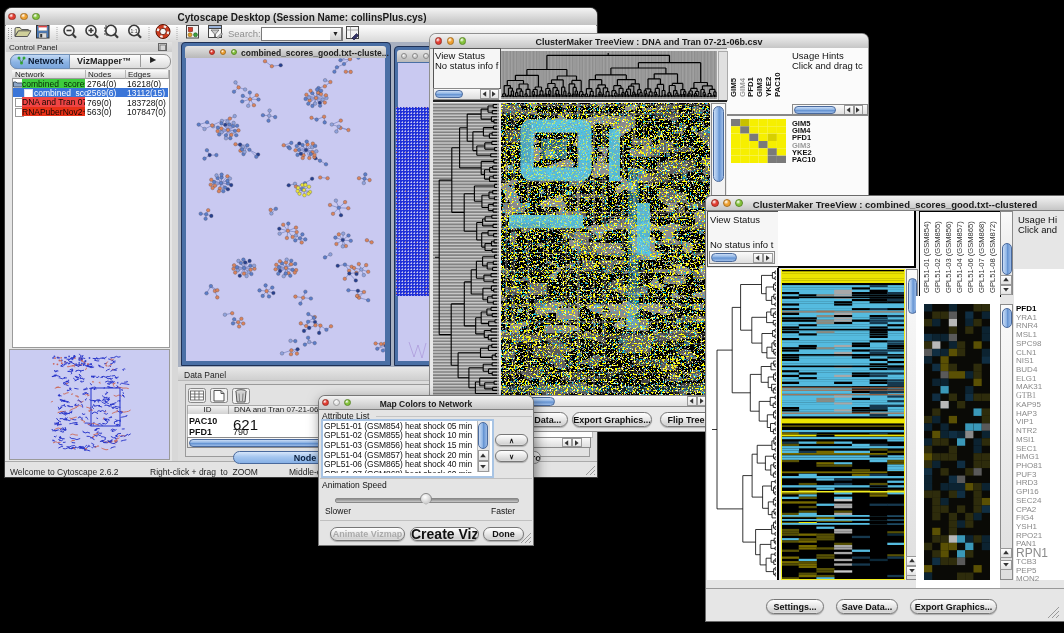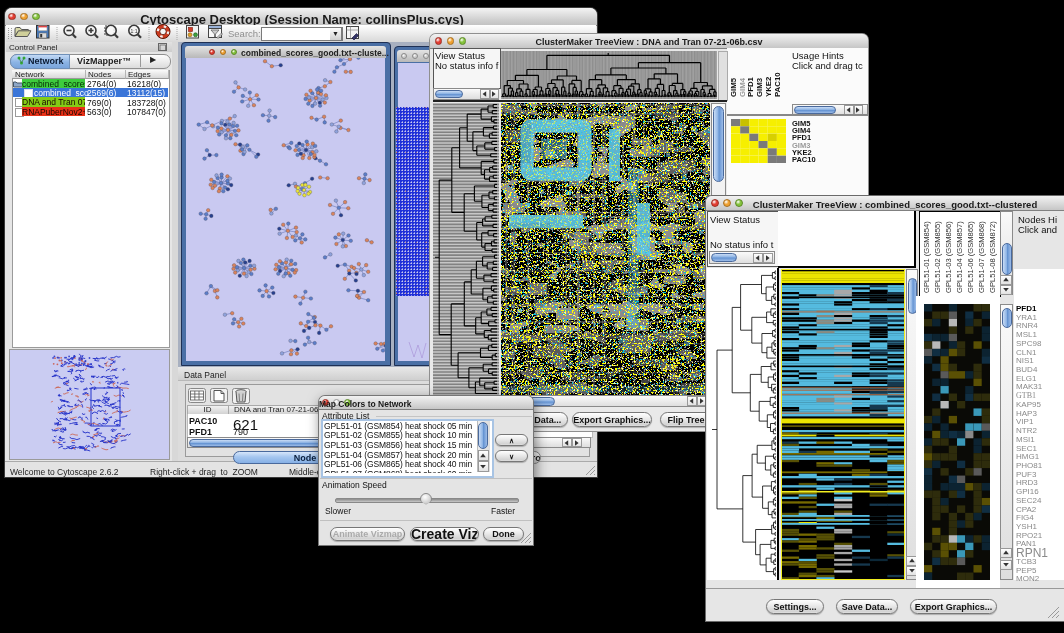--- a/index.html
+++ b/index.html
@@ -1,21 +1,21 @@
 <!DOCTYPE html>
 <html><head><meta charset="utf-8"><style>
 *{margin:0;padding:0;box-sizing:content-box}
 html,body{width:1064px;height:633px;overflow:hidden;background:#000;font-family:"Liberation Sans",sans-serif;-webkit-font-smoothing:antialiased}
 </style></head><body>
 <div style="position:absolute;left:5px;top:8px;width:592px;height:469px;background:#e3e3e3;border-radius:7px 7px 0 0;box-shadow:0 0 0 1px #3a3a3a"></div>
 <div style="position:absolute;left:5px;top:8px;width:592px;height:17px;background:linear-gradient(#f4f4f4,#cfcfcf 70%,#c2c2c2);border-bottom:1px solid #7f7f7f;border-radius:7px 7px 0 0;"></div>
 <div style="position:absolute;left:8.25px;top:12.75px;width:7.5px;height:7.5px;border-radius:50%;background:radial-gradient(circle at 35% 30%, #fff 0%, #e33d32 45%, #e33d32);border:1px solid #9d2b20;box-sizing:border-box"></div>
 <div style="position:absolute;left:20.25px;top:12.75px;width:7.5px;height:7.5px;border-radius:50%;background:radial-gradient(circle at 35% 30%, #fff 0%, #efa131 45%, #efa131);border:1px solid #a86e1e;box-sizing:border-box"></div>
 <div style="position:absolute;left:32.25px;top:12.75px;width:7.5px;height:7.5px;border-radius:50%;background:radial-gradient(circle at 35% 30%, #fff 0%, #85c33d 45%, #85c33d);border:1px solid #5a8a24;box-sizing:border-box"></div>
-<div style="position:absolute;left:52px;top:11.5px;width:500px;text-align:center;font-size:13px;color:#1a1a1a;font-weight:bold;white-space:nowrap;">Cytoscape Desktop (Session Name: collinsPlus.cys)</div>
+<div style="position:absolute;left:52px;top:11.5px;width:500px;text-align:center;font-size:10px;color:#1a1a1a;font-weight:bold;white-space:nowrap;">Cytoscape Desktop (Session Name: collinsPlus.cys)</div>
 <div style="position:absolute;left:6px;top:25px;width:590px;height:17px;background:linear-gradient(#ffffff,#d8d8d8);border-bottom:1px solid #9a9a9a;"></div>
 <div style="position:absolute;left:8px;top:28px;width:2px;height:11px;border-left:1px dotted #999;border-right:1px dotted #999;"></div>
 <svg style="position:absolute;left:0;top:0" width="370" height="50" viewBox="0 0 370 50">
 <g transform="translate(14,25)">
  <path d="M1 11 L1 4 Q1 2.5 2.5 2.5 L6 2.5 L7.5 4.5 L14 4.5 Q15 4.5 15 6 L15 6.5 L4 6.5 L1 11 Z" fill="#d8d8a8" stroke="#555" stroke-width="1"></path>
  <path d="M1 11.5 L4.4 5.8 L17 5.8 L13.5 11.5 Z" fill="#cfcf9a" stroke="#555" stroke-width="1"></path>
 </g>
 <g transform="translate(36,25)">
  <rect x="0.5" y="0.5" width="12.5" height="12.5" fill="#4a7ab8" stroke="#333"></rect>
  <rect x="2.5" y="0.8" width="8.5" height="5" fill="#fff" stroke="#888" stroke-width=".5"></rect>
@@ -100,21 +100,21 @@
   </svg>
 <div style="position:absolute;left:22px;top:79px;width:63px;height:9.2px;background:#3ecc3e;overflow:hidden;white-space:nowrap;font-size:8.5px;color:#052805">combined_scores</div>
 <div style="position:absolute;left:87px;top:79.2px;font-size:8.5px;color:#111;white-space:nowrap;">2764(0)</div>
 <div style="position:absolute;left:127px;top:79.2px;font-size:8.5px;color:#111;white-space:nowrap;">16218(0)</div>
 <div style="position:absolute;left:13px;top:88.2px;width:155px;height:9.2px;background:#3a75d8;"></div>
 <div style="position:absolute;left:24px;top:89.2px;width:7px;height:7.5px;background:#fff;border:1px solid #dde;"></div>
 <div style="position:absolute;left:34px;top:88.4px;font-size:8.5px;color:#fff;white-space:nowrap;">combined_sco</div>
 <div style="position:absolute;left:87px;top:88.4px;font-size:8.5px;color:#fff;white-space:nowrap;">2569(6)</div>
 <div style="position:absolute;left:127px;top:88.4px;font-size:8.5px;color:#fff;white-space:nowrap;">13112(15)</div>
 <div style="position:absolute;left:15px;top:98.4px;width:6.5px;height:7px;background:#fff;border:1px solid #999;"></div>
-<div style="position:absolute;left:22px;top:97.4px;width:63px;height:9.2px;background:#84cc16;overflow:hidden;white-space:nowrap;font-size:8.5px;color:#1a0800">DNA and Tran 07</div>
+<div style="position:absolute;left:22px;top:97.4px;width:63px;height:9.2px;background:#ef4444;overflow:hidden;white-space:nowrap;font-size:8.5px;color:#1a0800">DNA and Tran 07</div>
 <div style="position:absolute;left:87px;top:97.60000000000001px;font-size:8.5px;color:#111;white-space:nowrap;">769(0)</div>
 <div style="position:absolute;left:127px;top:97.60000000000001px;font-size:8.5px;color:#111;white-space:nowrap;">183728(0)</div>
 <div style="position:absolute;left:15px;top:107.60000000000001px;width:6.5px;height:7px;background:#fff;border:1px solid #999;"></div>
 <div style="position:absolute;left:22px;top:106.60000000000001px;width:63px;height:9.2px;background:#e83118;overflow:hidden;white-space:nowrap;font-size:8.5px;color:#1a0800">RNAPuberNov2+1</div>
 <div style="position:absolute;left:87px;top:106.80000000000001px;font-size:8.5px;color:#111;white-space:nowrap;">563(0)</div>
 <div style="position:absolute;left:127px;top:106.80000000000001px;font-size:8.5px;color:#111;white-space:nowrap;">107847(0)</div>
 <div style="position:absolute;left:9px;top:349px;width:159px;height:109px;background:#caccf2;border:1px solid #9a9a9a;"></div>
 <svg style="position:absolute;left:10px;top:350px" width="157" height="108" viewBox="0 0 157 108">
     <path d="M71.7 8.1 L72.2 6.8 L73.3 5.4" stroke="#2230c8" stroke-width="1.0" fill="none" opacity="0.9"></path>
     <path d="M56.5 9.1 L59.6 9.5 L61.0 8.1" stroke="#2230c8" stroke-width="1.0" fill="none" opacity="0.9"></path>
@@ -1600,21 +1600,21 @@
 <div style="position:absolute;left:1000px;top:211px;width:13px;height:84px;border:1px solid #8a8a8a;background:linear-gradient(#fafafa,#dedede);box-sizing:border-box"></div>
 <div style="position:absolute;left:1001.5px;top:243px;width:10px;height:32px;border-radius:5.0px;border:1px solid #49699c;background:linear-gradient(90deg,#c9dcf5,#8db3e4 45%,#6493d2 55%,#9cbce8);box-sizing:border-box"></div>
 <div style="position:absolute;left:1000px;top:275px;width:12px;height:10px;border:1px solid #999;background:linear-gradient(#ffffff,#e2e2e2);box-sizing:border-box"></div>
 <svg style="position:absolute;left:1002.0px;top:276.0px" width="8" height="8" viewBox="0 0 8 8">
     <path d="M1.2 5.2 L4 1.6 L6.8 5.2 Z" fill="#333"></path>
   </svg>
 <div style="position:absolute;left:1000px;top:285px;width:12px;height:10px;border:1px solid #999;background:linear-gradient(#ffffff,#e2e2e2);box-sizing:border-box"></div>
 <svg style="position:absolute;left:1002.0px;top:286.0px" width="8" height="8" viewBox="0 0 8 8">
     <path d="M1.2 2 L4 5.6 L6.8 2 Z" fill="#333"></path>
   </svg>
-<div style="position:absolute;left:1018px;top:213.5px;font-size:9.5px;color:#111;white-space:nowrap;">Nodes Hi</div>
+<div style="position:absolute;left:1018px;top:213.5px;font-size:9.5px;color:#111;white-space:nowrap;">Usage Hi</div>
 <div style="position:absolute;left:1018px;top:224px;font-size:9.5px;color:#111;white-space:nowrap;">Click and</div>
 <div style="position:absolute;left:1016px;top:286px;width:48px;height:13px;border:1px solid #8a8a8a;background:linear-gradient(#fafafa,#dedede);box-sizing:border-box"></div>
 <div style="position:absolute;left:1018px;top:288px;width:24px;height:9px;border-radius:4.5px;border:1px solid #49699c;background:linear-gradient(#c9dcf5,#8db3e4 45%,#6493d2 55%,#9cbce8);box-sizing:border-box"></div>
 <div style="position:absolute;left:707px;top:268px;width:71px;height:312px;background:#fff;"></div>
 <svg style="position:absolute;left:707px;top:268px" width="71" height="312" viewBox="0 0 71 312">
     <rect width="71" height="312" fill="#fff"></rect>
     <path d="M69.0 299.3 L68.2 299.3 M69.0 302.2 L68.2 302.2 M68.2 299.3 L68.2 302.2 M69.0 96.0 L67.8 96.0 M69.0 98.9 L67.8 98.9 M67.8 96.0 L67.8 98.9 M69.0 14.6 L68.0 14.6 M69.0 17.5 L68.0 17.5 M68.0 14.6 L68.0 17.5 M69.0 223.8 L67.9 223.8 M69.0 226.7 L67.9 226.7 M67.9 223.8 L67.9 226.7 M69.0 197.6 L68.0 197.6 M69.0 200.5 L68.0 200.5 M68.0 197.6 L68.0 200.5 M69.0 55.3 L68.1 55.3 M69.0 58.2 L68.1 58.2 M68.1 55.3 L68.1 58.2 M69.0 290.6 L68.3 290.6 M69.0 293.5 L68.3 293.5 M68.3 290.6 L68.3 293.5 M69.0 235.4 L68.3 235.4 M69.0 238.3 L68.3 238.3 M68.3 235.4 L68.3 238.3 M69.0 35.0 L68.0 35.0 M69.0 37.9 L68.0 37.9 M68.0 35.0 L68.0 37.9 M69.0 229.6 L67.9 229.6 M69.0 232.5 L67.9 232.5 M67.9 229.6 L67.9 232.5 M69.0 244.1 L68.2 244.1 M69.0 247.0 L68.2 247.0 M68.2 244.1 L68.2 247.0 M69.0 119.2 L67.9 119.2 M69.0 122.1 L67.9 122.1 M67.9 119.2 L67.9 122.1 M69.0 194.7 L66.7 194.7 M68.0 199.1 L66.7 199.1 M66.7 194.7 L66.7 199.1 M69.0 133.7 L68.1 133.7 M69.0 136.6 L68.1 136.6 M68.1 133.7 L68.1 136.6 M69.0 212.1 L68.2 212.1 M69.0 215.0 L68.2 215.0 M68.2 212.1 L68.2 215.0 M69.0 241.2 L67.0 241.2 M68.2 245.5 L67.0 245.5 M67.0 241.2 L67.0 245.5 M69.0 93.0 L66.7 93.0 M67.8 97.4 L66.7 97.4 M66.7 93.0 L66.7 97.4 M69.0 3.0 L68.0 3.0 M69.0 5.9 L68.0 5.9 M68.0 3.0 L68.0 5.9 M69.0 203.4 L68.1 203.4 M69.0 206.3 L68.1 206.3 M68.1 203.4 L68.1 206.3 M69.0 43.7 L68.1 43.7 M69.0 46.6 L68.1 46.6 M68.1 43.7 L68.1 46.6 M69.0 20.4 L68.1 20.4 M69.0 23.3 L68.1 23.3 M68.1 20.4 L68.1 23.3 M69.0 258.6 L68.0 258.6 M69.0 261.5 L68.0 261.5 M68.0 258.6 L68.0 261.5 M69.0 188.9 L67.9 188.9 M69.0 191.8 L67.9 191.8 M67.9 188.9 L67.9 191.8 M69.0 252.8 L68.3 252.8 M69.0 255.7 L68.3 255.7 M68.3 252.8 L68.3 255.7 M69.0 66.9 L67.9 66.9 M69.0 69.8 L67.9 69.8 M67.9 66.9 L67.9 69.8 M69.0 305.1 L68.1 305.1 M69.0 308.0 L68.1 308.0 M68.1 305.1 L68.1 308.0 M69.0 159.9 L68.2 159.9 M69.0 162.8 L68.2 162.8 M68.2 159.9 L68.2 162.8 M69.0 264.4 L68.1 264.4 M69.0 267.3 L68.1 267.3 M68.1 264.4 L68.1 267.3 M69.0 154.0 L68.1 154.0 M69.0 157.0 L68.1 157.0 M68.1 154.0 L68.1 157.0 M68.3 254.3 L66.5 254.3 M68.0 260.1 L66.5 260.1 M66.5 254.3 L66.5 260.1 M69.0 84.3 L68.0 84.3 M69.0 87.2 L68.0 87.2 M68.0 84.3 L68.0 87.2 M69.0 168.6 L68.3 168.6 M69.0 171.5 L68.3 171.5 M68.3 168.6 L68.3 171.5 M69.0 218.0 L67.9 218.0 M69.0 220.9 L67.9 220.9 M67.9 218.0 L67.9 220.9 M69.0 75.6 L68.1 75.6 M69.0 78.5 L68.1 78.5 M68.1 75.6 L68.1 78.5 M69.0 29.1 L68.2 29.1 M69.0 32.0 L68.2 32.0 M68.2 29.1 L68.2 32.0 M69.0 180.2 L68.1 180.2 M69.0 183.1 L68.1 183.1 M68.1 180.2 L68.1 183.1 M69.0 104.7 L68.2 104.7 M69.0 107.6 L68.2 107.6 M68.2 104.7 L68.2 107.6 M69.0 142.4 L68.1 142.4 M69.0 145.3 L68.1 145.3 M68.1 142.4 L68.1 145.3 M69.0 284.8 L67.9 284.8 M69.0 287.7 L67.9 287.7 M67.9 284.8 L67.9 287.7 M69.0 174.4 L68.2 174.4 M69.0 177.3 L68.2 177.3 M68.2 174.4 L68.2 177.3 M69.0 61.1 L68.0 61.1 M69.0 64.0 L68.0 64.0 M68.0 61.1 L68.0 64.0 M69.0 110.5 L68.1 110.5 M69.0 113.4 L68.1 113.4 M68.1 110.5 L68.1 113.4 M69.0 279.0 L68.1 279.0 M69.0 281.9 L68.1 281.9 M68.1 279.0 L68.1 281.9 M69.0 8.8 L68.0 8.8 M69.0 11.7 L68.0 11.7 M68.0 8.8 L68.0 11.7 M68.1 135.2 L66.2 135.2 M69.0 139.5 L66.2 139.5 M66.2 135.2 L66.2 139.5 M69.0 273.1 L68.2 273.1 M69.0 276.0 L68.2 276.0 M68.2 273.1 L68.2 276.0 M69.0 148.2 L68.2 148.2 M69.0 151.1 L68.2 151.1 M68.2 148.2 L68.2 151.1 M68.3 292.0 L66.8 292.0 M69.0 296.4 L66.8 296.4 M66.8 292.0 L66.8 296.4 M68.1 45.1 L66.4 45.1 M69.0 49.5 L66.4 49.5 M66.4 45.1 L66.4 49.5 M69.0 186.0 L66.5 186.0 M67.9 190.4 L66.5 190.4 M66.5 186.0 L66.5 190.4 M69.0 127.9 L68.1 127.9 M69.0 130.8 L68.1 130.8 M68.1 127.9 L68.1 130.8 M69.0 26.2 L66.8 26.2 M68.2 30.6 L66.8 30.6 M66.8 26.2 L66.8 30.6 M68.1 204.9 L66.4 204.9 M69.0 209.2 L66.4 209.2 M66.4 204.9 L66.4 209.2 M69.0 81.4 L66.7 81.4 M68.0 85.8 L66.7 85.8 M66.7 81.4 L66.7 85.8 M67.9 219.4 L66.5 219.4 M67.9 225.2 L66.5 225.2 M66.5 219.4 L66.5 225.2 M69.0 52.4 L66.3 52.4 M68.1 56.7 L66.3 56.7 M66.3 52.4 L66.3 56.7 M69.0 72.7 L67.0 72.7 M68.1 77.1 L67.0 77.1 M67.0 72.7 L67.0 77.1 M68.2 161.3 L66.4 161.3 M69.0 165.7 L66.4 165.7 M66.4 161.3 L66.4 165.7 M66.8 28.4 L64.7 28.4 M68.0 36.4 L64.7 36.4 M64.7 28.4 L64.7 36.4 M67.0 74.9 L64.9 74.9 M66.7 83.6 L64.9 83.6 M64.9 74.9 L64.9 83.6 M68.2 106.1 L66.5 106.1 M68.1 111.9 L66.5 111.9 M66.5 106.1 L66.5 111.9 M68.1 155.5 L63.5 155.5 M66.4 163.5 L63.5 163.5 M63.5 155.5 L63.5 163.5 M69.0 270.2 L67.2 270.2 M68.2 274.6 L67.2 274.6 M67.2 270.2 L67.2 274.6 M67.9 120.6 L66.3 120.6 M69.0 125.0 L66.3 125.0 M66.3 120.6 L66.3 125.0 M69.0 40.8 L63.9 40.8 M66.4 47.3 L63.9 47.3 M63.9 40.8 L63.9 47.3 M68.0 4.5 L65.4 4.5 M68.0 10.3 L65.4 10.3 M65.4 4.5 L65.4 10.3 M66.7 95.2 L64.0 95.2 M69.0 101.8 L64.0 101.8 M64.0 95.2 L64.0 101.8 M69.0 116.3 L64.6 116.3 M66.3 122.8 L64.6 122.8 M64.6 116.3 L64.6 122.8 M67.9 231.0 L66.4 231.0 M68.3 236.8 L66.4 236.8 M66.4 231.0 L66.4 236.8 M64.9 79.2 L59.9 79.2 M69.0 90.1 L59.9 90.1 M59.9 79.2 L59.9 90.1 M68.0 16.1 L66.5 16.1 M68.1 21.9 L66.5 21.9 M66.5 16.1 L66.5 21.9 M68.0 62.5 L65.6 62.5 M67.9 68.4 L65.6 68.4 M65.6 62.5 L65.6 68.4 M68.1 143.9 L66.5 143.9 M68.2 149.7 L66.5 149.7 M66.5 143.9 L66.5 149.7 M68.3 170.0 L66.9 170.0 M68.2 175.8 L66.9 175.8 M66.9 170.0 L66.9 175.8 M68.2 300.7 L66.6 300.7 M68.1 306.5 L66.6 306.5 M66.6 300.7 L66.6 306.5 M66.9 172.9 L64.9 172.9 M68.1 181.6 L64.9 181.6 M64.9 172.9 L64.9 181.6 M68.1 129.4 L63.2 129.4 M66.2 137.3 L63.2 137.3 M63.2 129.4 L63.2 137.3 M67.0 243.4 L65.0 243.4 M69.0 249.9 L65.0 249.9 M65.0 243.4 L65.0 249.9 M65.6 65.5 L54.9 65.5 M59.9 84.7 L54.9 84.7 M54.9 65.5 L54.9 84.7 M67.9 286.2 L64.1 286.2 M66.8 294.2 L64.1 294.2 M64.1 286.2 L64.1 294.2 M68.2 213.6 L64.4 213.6 M66.5 222.3 L64.4 222.3 M64.4 213.6 L64.4 222.3 M66.7 196.9 L63.8 196.9 M66.4 207.1 L63.8 207.1 M63.8 196.9 L63.8 207.1 M67.2 272.4 L63.9 272.4 M68.1 280.4 L63.9 280.4 M63.9 272.4 L63.9 280.4 M66.5 257.2 L64.7 257.2 M68.1 265.9 L64.7 265.9 M64.7 257.2 L64.7 265.9 M63.9 44.0 L59.6 44.0 M66.3 54.6 L59.6 54.6 M59.6 44.0 L59.6 54.6 M66.5 19.0 L59.1 19.0 M64.7 32.4 L59.1 32.4 M59.1 19.0 L59.1 32.4 M66.5 109.0 L61.2 109.0 M64.6 119.6 L61.2 119.6 M61.2 109.0 L61.2 119.6 M64.1 290.2 L59.1 290.2 M66.6 303.6 L59.1 303.6 M59.1 290.2 L59.1 303.6 M66.4 233.9 L61.3 233.9 M65.0 246.6 L61.3 246.6 M61.3 233.9 L61.3 246.6 M63.9 276.4 L53.1 276.4 M59.1 296.9 L53.1 296.9 M53.1 276.4 L53.1 296.9 M66.5 188.2 L58.4 188.2 M63.8 202.0 L58.4 202.0 M58.4 188.2 L58.4 202.0 M66.5 146.8 L60.3 146.8 M63.5 159.5 L60.3 159.5 M60.3 146.8 L60.3 159.5 M59.6 49.3 L44.8 49.3 M54.9 75.1 L44.8 75.1 M44.8 49.3 L44.8 75.1 M64.0 98.5 L54.2 98.5 M61.2 114.3 L54.2 114.3 M54.2 98.5 L54.2 114.3 M63.2 133.4 L52.2 133.4 M60.3 153.1 L52.2 153.1 M52.2 133.4 L52.2 153.1 M65.4 7.4 L54.5 7.4 M59.1 25.7 L54.5 25.7 M54.5 7.4 L54.5 25.7 M64.4 218.0 L55.6 218.0 M61.3 240.3 L55.6 240.3 M55.6 218.0 L55.6 240.3 M64.9 177.3 L50.2 177.3 M58.4 195.1 L50.2 195.1 M50.2 177.3 L50.2 195.1 M64.7 261.5 L48.6 261.5 M53.1 286.7 L48.6 286.7 M48.6 261.5 L48.6 286.7 M54.2 106.4 L43.3 106.4 M52.2 143.2 L43.3 143.2 M43.3 106.4 L43.3 143.2 M50.2 186.2 L45.1 186.2 M55.6 229.1 L45.1 229.1 M45.1 186.2 L45.1 229.1 M54.5 16.5 L33.6 16.5 M44.8 62.2 L33.6 62.2 M33.6 16.5 L33.6 62.2 M45.1 207.6 L35.8 207.6 M48.6 274.1 L35.8 274.1 M35.8 207.6 L35.8 274.1 M33.6 39.4 L25.2 39.4 M43.3 124.8 L25.2 124.8 M25.2 39.4 L25.2 124.8 M25.2 82.1 L10.0 82.1 M35.8 240.9 L10.0 240.9 M10.0 82.1 L10.0 240.9 M10.0 161.5 L5.0 161.5" stroke="#000" stroke-width="0.8" fill="none"></path>
   </svg>
 <div style="position:absolute;left:777px;top:268px;width:2px;height:312px;background:#000;"></div>
 <svg style="position:absolute;left:781px;top:269px" width="124" height="311" viewBox="0 0 124 311">
@@ -2217,21 +2217,21 @@
       <line x1="2" y1="12" x2="13" y2="1"></line>
       <line x1="6" y1="12" x2="13" y2="5"></line>
       <line x1="10" y1="12" x2="13" y2="9"></line>
     </g>
   </svg>
 <div style="position:absolute;left:319px;top:396px;width:214px;height:149px;background:#e4e4e4;border-radius:6px 6px 0 0;box-shadow:0 0 0 1px #777, 2px 4px 14px rgba(0,0,0,.55);"></div>
 <div style="position:absolute;left:319px;top:396px;width:214px;height:13px;background:linear-gradient(#f2f2f2,#c6c6c6);border-bottom:1px solid #808080;border-radius:6px 6px 0 0;"></div>
 <div style="position:absolute;left:321.5px;top:399.0px;width:7px;height:7px;border-radius:50%;background:radial-gradient(circle at 35% 30%, #fff 0%, #e33d32 45%, #e33d32);border:1px solid #9d2b20;box-sizing:border-box"></div>
 <div style="position:absolute;left:332.5px;top:399.0px;width:7px;height:7px;border-radius:50%;background:radial-gradient(circle at 35% 30%, #fff 0%, #e6e6e6 45%, #e6e6e6);border:1px solid #9a9a9a;box-sizing:border-box"></div>
 <div style="position:absolute;left:343.5px;top:399.0px;width:7px;height:7px;border-radius:50%;background:radial-gradient(circle at 35% 30%, #fff 0%, #85c33d 45%, #85c33d);border:1px solid #5a8a24;box-sizing:border-box"></div>
-<div style="position:absolute;left:319px;top:398.5px;width:214px;text-align:left;font-size:8.5px;color:#1a1a1a;font-weight:bold;white-space:nowrap;">Map Colors to Network</div>
+<div style="position:absolute;left:319px;top:398.5px;width:214px;text-align:center;font-size:8.5px;color:#1a1a1a;font-weight:bold;white-space:nowrap;">Map Colors to Network</div>
 <div style="position:absolute;left:322px;top:410.5px;font-size:8.5px;color:#111;white-space:nowrap;text-align:right;">Attribute List</div>
 <div style="position:absolute;left:376px;top:416px;width:156px;height:1px;background:#c4c4c4;"></div>
 <div style="position:absolute;left:321px;top:419px;width:169px;height:55px;background:#fff;border:2px solid #a8c4e4;"></div>
 <div style="position:absolute;left:322px;top:420px;width:166px;height:53px;overflow:hidden;">
     <div style="position:absolute;left:2px;top:0.8px;font-size:8.5px;color:#111;white-space:nowrap;line-height:10px;letter-spacing:-0.1px">GPL51-01 (GSM854) heat shock 05 min</div>
     <div style="position:absolute;left:2px;top:10.4px;font-size:8.5px;color:#111;white-space:nowrap;line-height:10px;letter-spacing:-0.1px">GPL51-02 (GSM855) heat shock 10 min</div>
     <div style="position:absolute;left:2px;top:20.0px;font-size:8.5px;color:#111;white-space:nowrap;line-height:10px;letter-spacing:-0.1px">GPL51-03 (GSM856) heat shock 15 min</div>
     <div style="position:absolute;left:2px;top:29.599999999999998px;font-size:8.5px;color:#111;white-space:nowrap;line-height:10px;letter-spacing:-0.1px">GPL51-04 (GSM857) heat shock 20 min</div>
     <div style="position:absolute;left:2px;top:39.199999999999996px;font-size:8.5px;color:#111;white-space:nowrap;line-height:10px;letter-spacing:-0.1px">GPL51-06 (GSM865) heat shock 40 min</div>
     <div style="position:absolute;left:2px;top:48.8px;font-size:8.5px;color:#111;white-space:nowrap;line-height:10px;letter-spacing:-0.1px">GPL51-07 (GSM868) heat shock 60 min</div>

